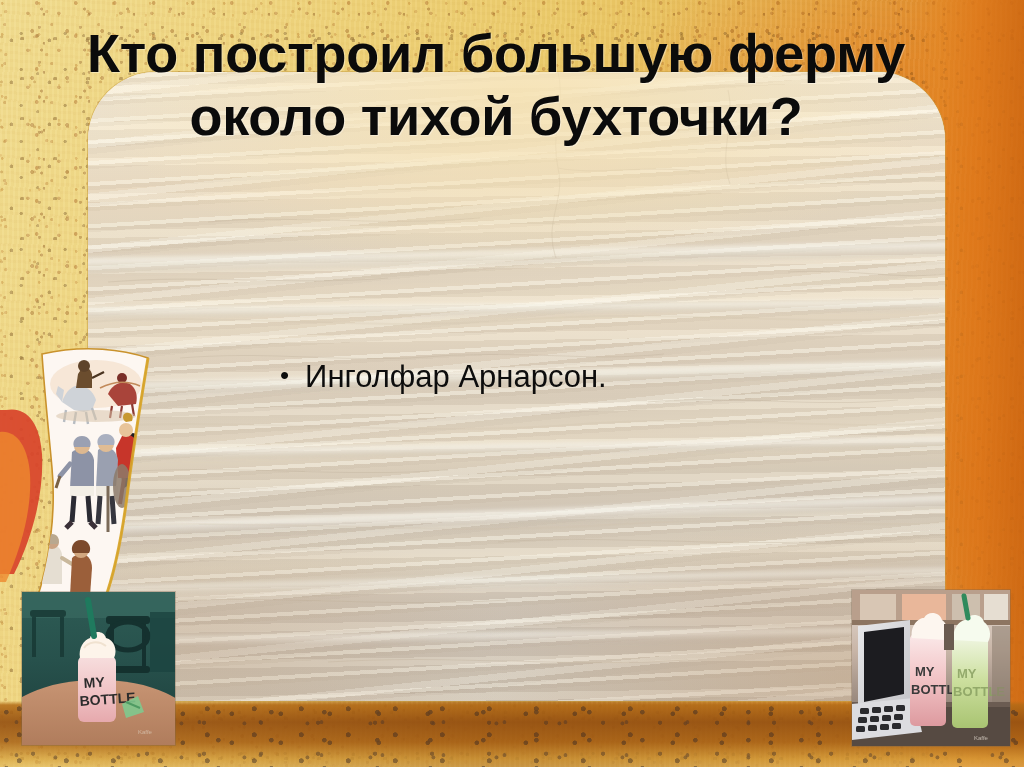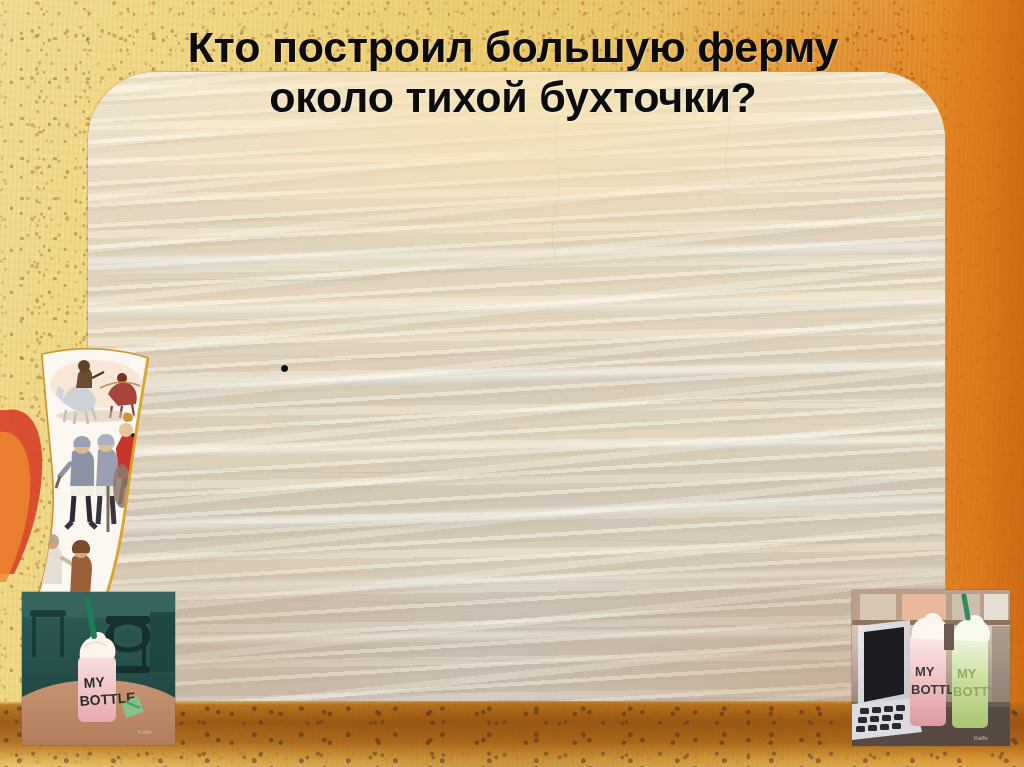--- a/index.html
+++ b/index.html
@@ -173,25 +173,25 @@
     inset: 0;
     background:
       radial-gradient(ellipse 70% 40% at 50% 4%, rgba(246,226,178,0.85) 0%, rgba(246,226,178,0) 70%),
       radial-gradient(ellipse 60% 35% at 88% 96%, rgba(186,140,96,0.28) 0%, rgba(186,140,96,0) 72%),
       radial-gradient(ellipse 55% 30% at 12% 92%, rgba(190,150,108,0.22) 0%, rgba(190,150,108,0) 70%);
   }
 
   
   .title {
     position: absolute;
-    left: 41px;
+    left: 24px;
     top: 22px;
     width: 944px;
     text-align: center;
-    font-size: 43px;
+    font-size: 54px;
     font-weight: bold;
     line-height: 1.17;
     color: #0b0b0b;
     letter-spacing: -0.2px;
     text-shadow: 1px 1px 0 rgba(255,255,255,0.35);
     z-index: 30;
     white-space: pre-line;
   }
 
   
@@ -286,20 +286,21 @@
 
     <div class="panel-warm"></div>
   </div>
 
   <div class="title">Кто построил большую ферму
 около тихой бухточки?</div>
 
   <div class="body-list">
     <div class="bullet-row">
       <span class="bullet-dot">•</span>
+      <span>Инголфар Арнарсон.</span>
     </div>
   </div>
 
   <svg class="banner" viewBox="0 0 160 268">
     <defs>
       <clipPath id="bannerClip">
         <path d="M 42 18 C 86 8 124 14 148 22 C 140 70 132 120 126 168 C 120 212 112 244 104 266
                  L 36 266 C 50 224 56 176 52 132 C 48 88 44 50 42 18 Z"></path>
       </clipPath>
     </defs>

